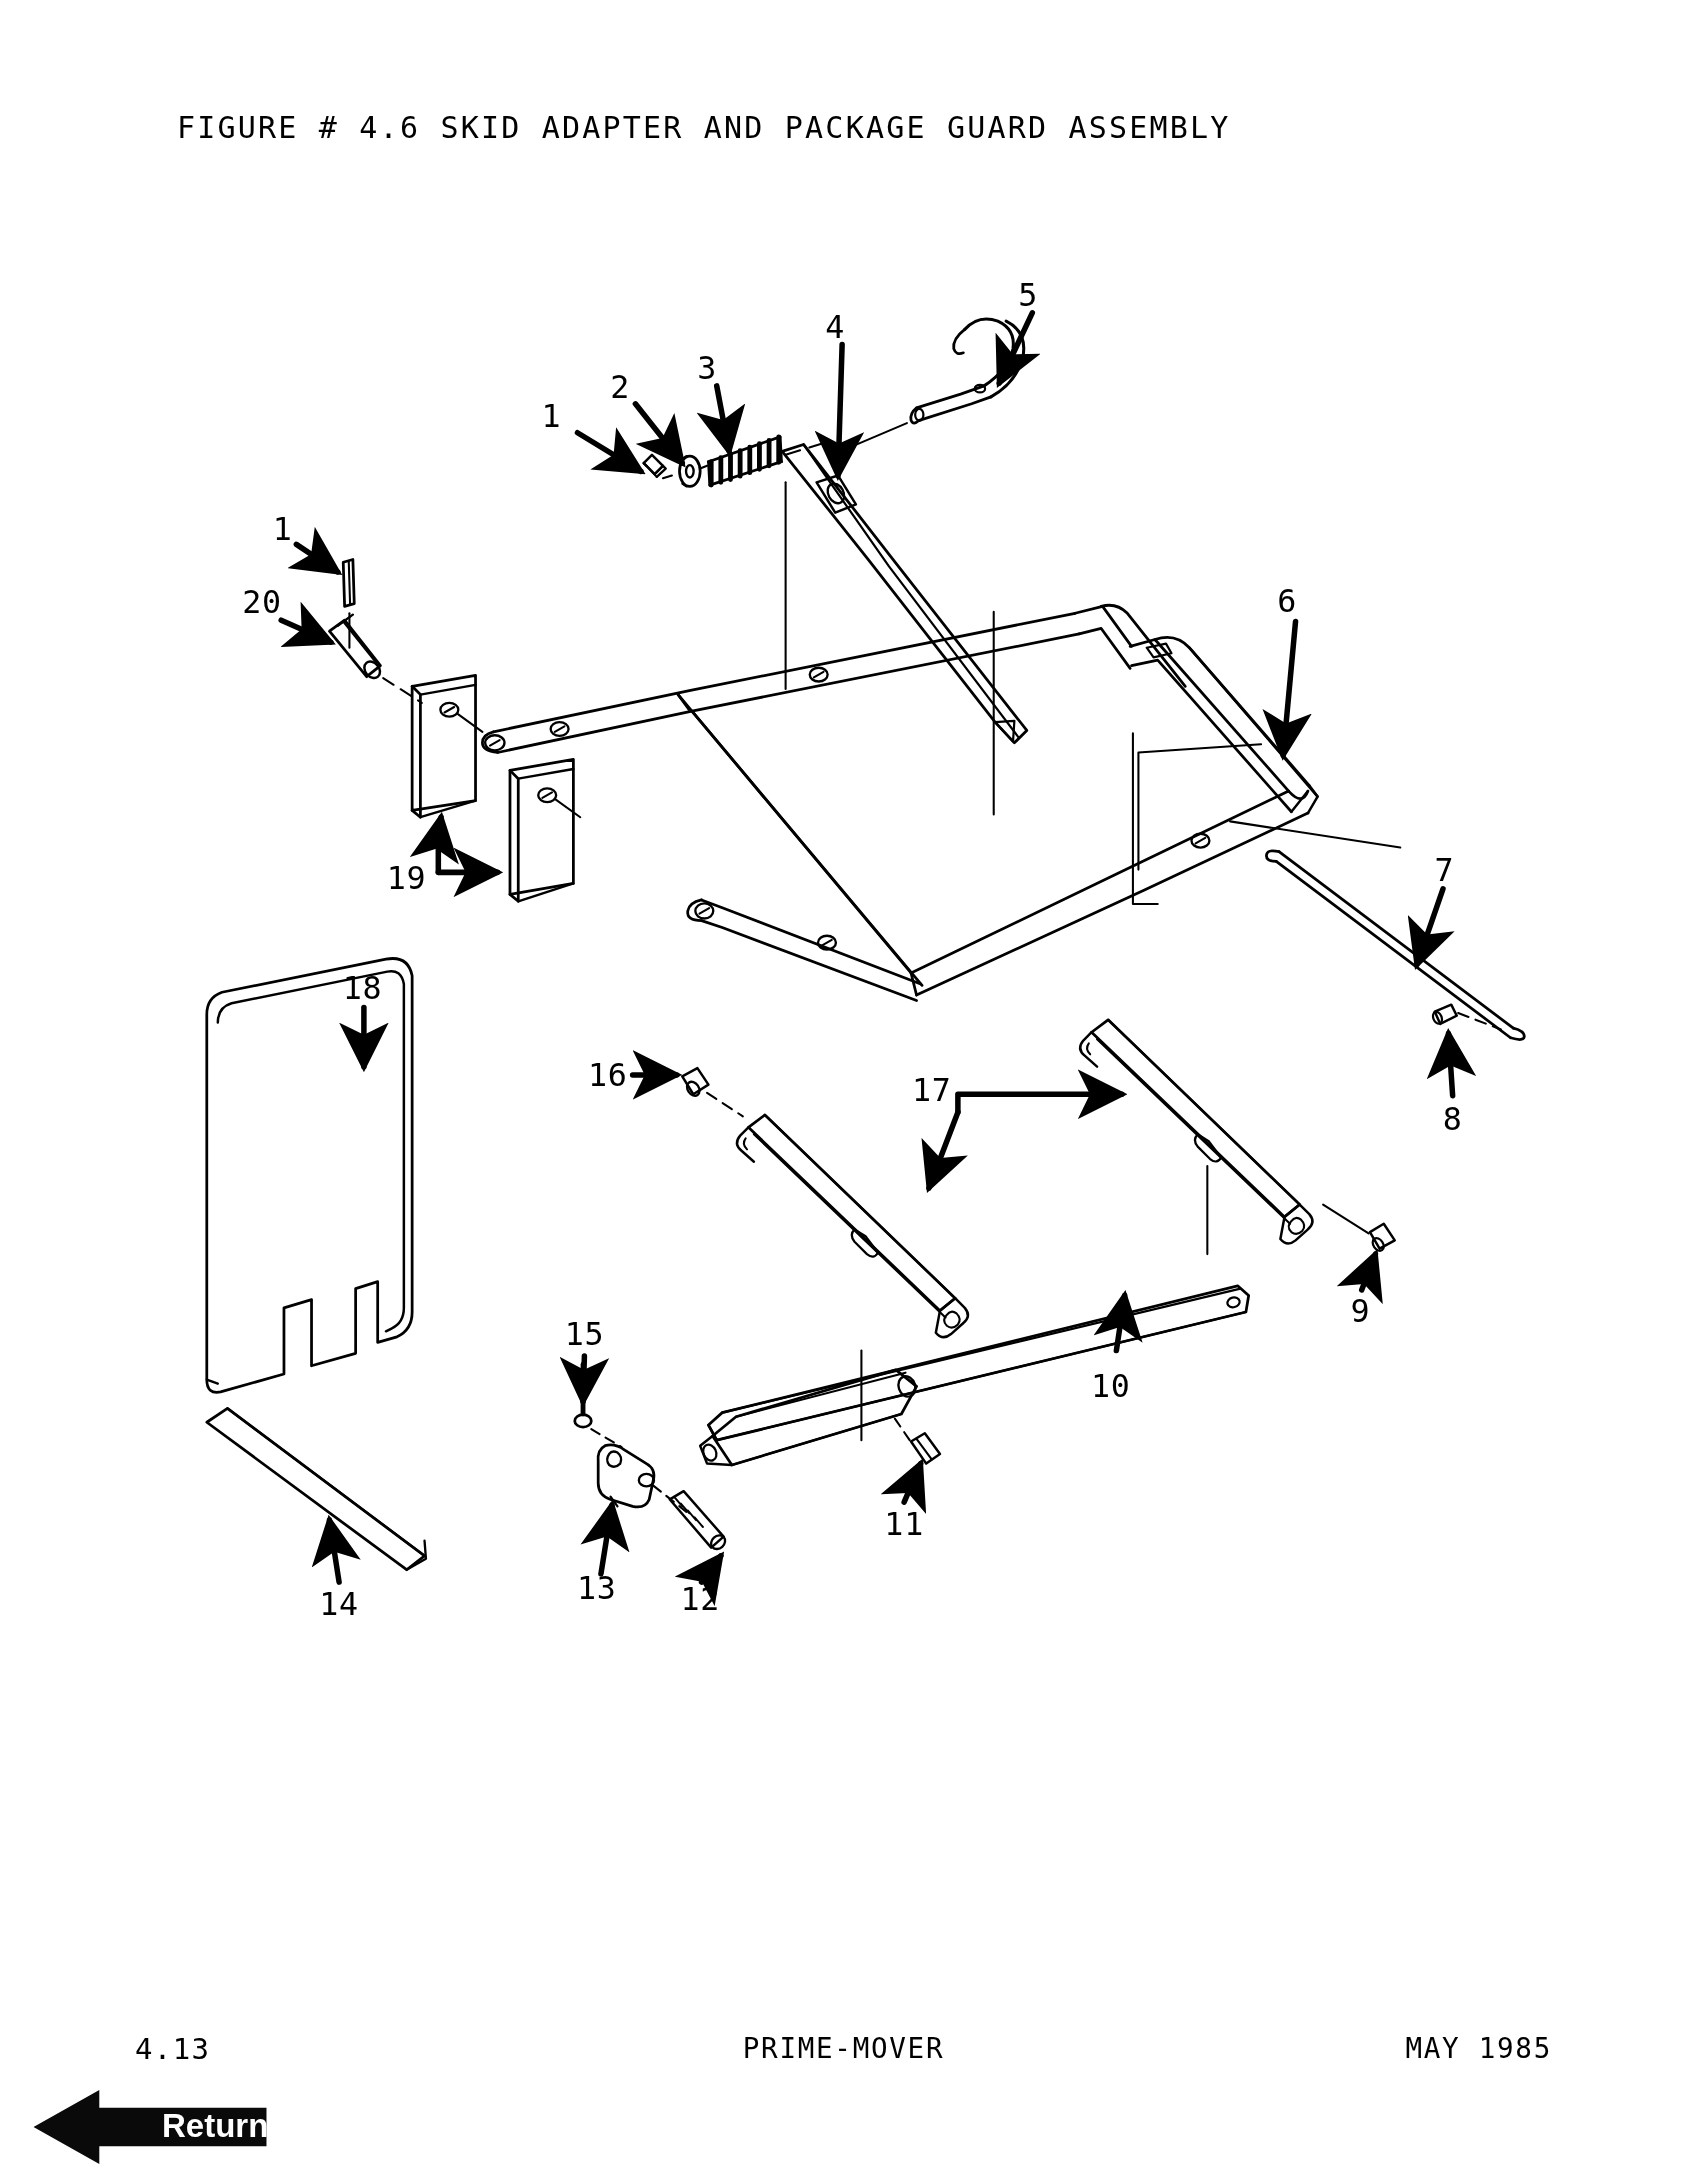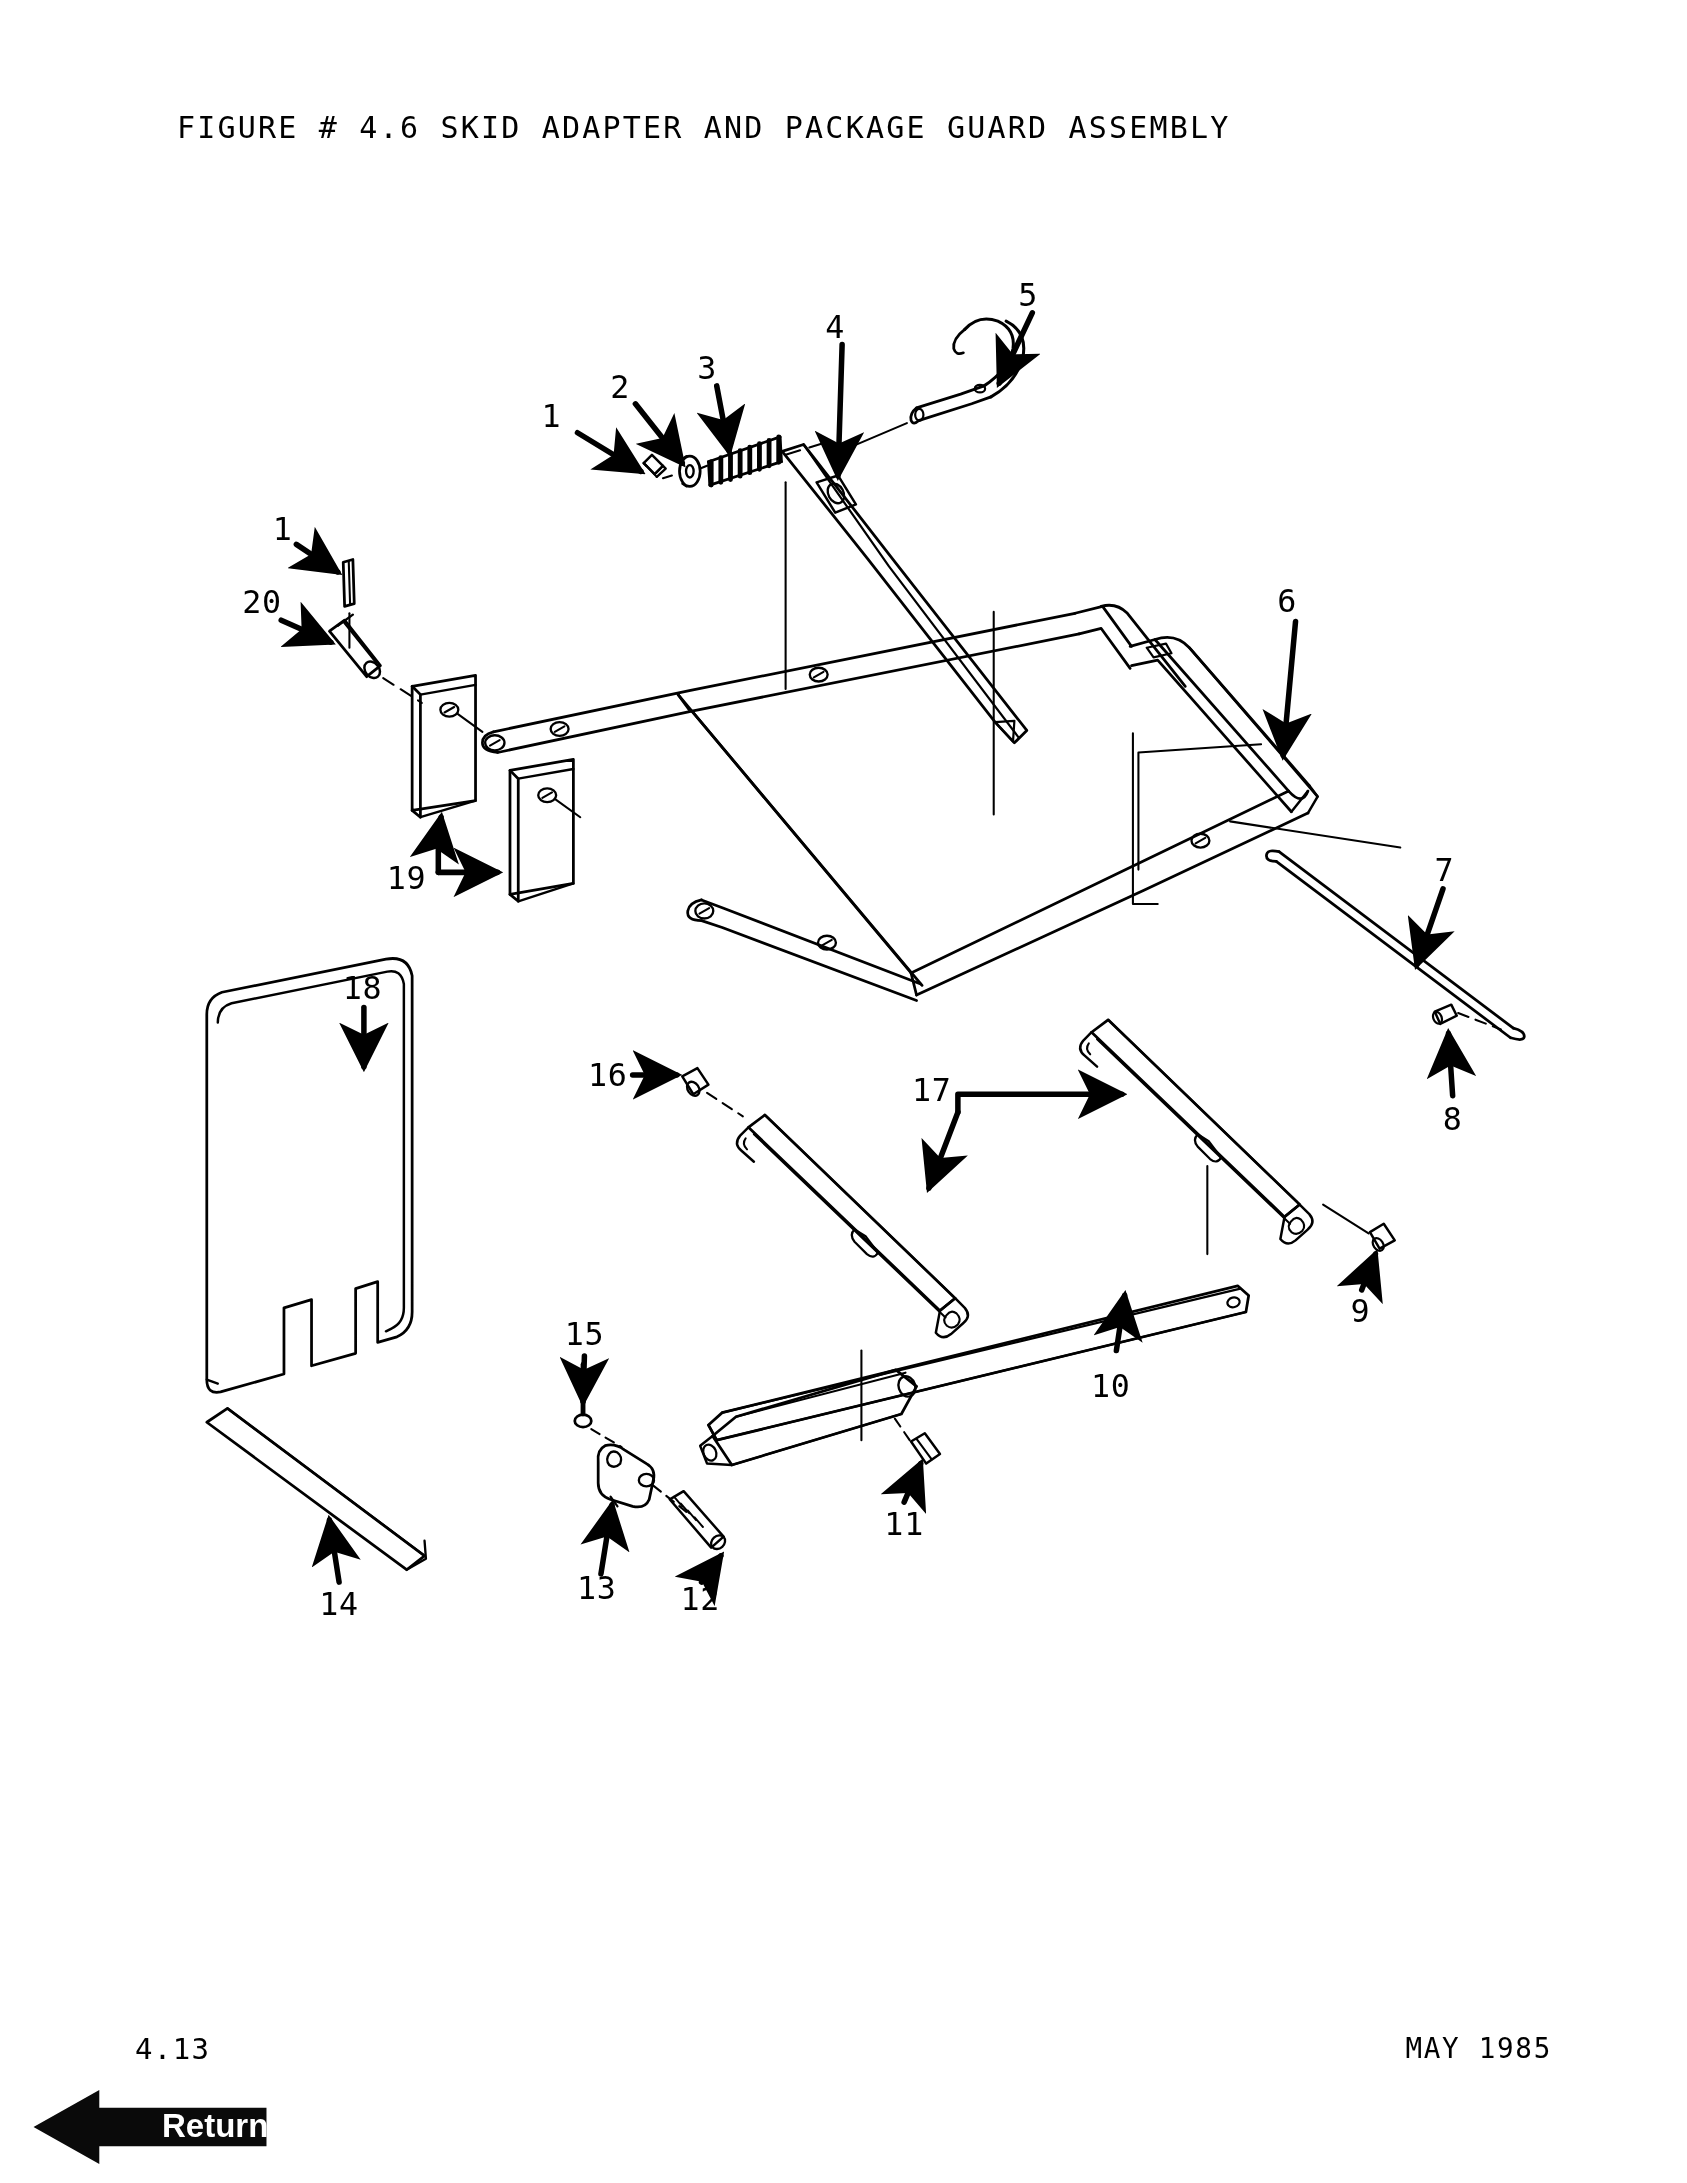--- a/index.html
+++ b/index.html
@@ -436,20 +436,21 @@
       <text class="callout" x="492" y="2344" text-anchor="middle">14</text>
       <text class="callout" x="848" y="1952" text-anchor="middle">15</text>
       <text class="callout" x="882" y="1576" text-anchor="middle">16</text>
       <text class="callout" x="1352" y="1598" text-anchor="middle">17</text>
       <text class="callout" x="526" y="1450" text-anchor="middle">18</text>
     </g>
   </svg>
 
   <div class="footer-left">4.13</div>
 
+  <div class="footer-center">PRIME-MOVER</div>
 
   <div class="footer-right">MAY 1985</div>
 
   <div id="return-button">
     <svg viewBox="0 0 340 108" width="234" height="74" style="position:absolute;left:0;top:0;">
       <path d="M0,54 L96,0 L96,26 L340,26 L340,82 L96,82 L96,108 Z" fill="#0a0a0a"></path>
     </svg>
     <span class="ret-label">Return</span>
   </div>
 

